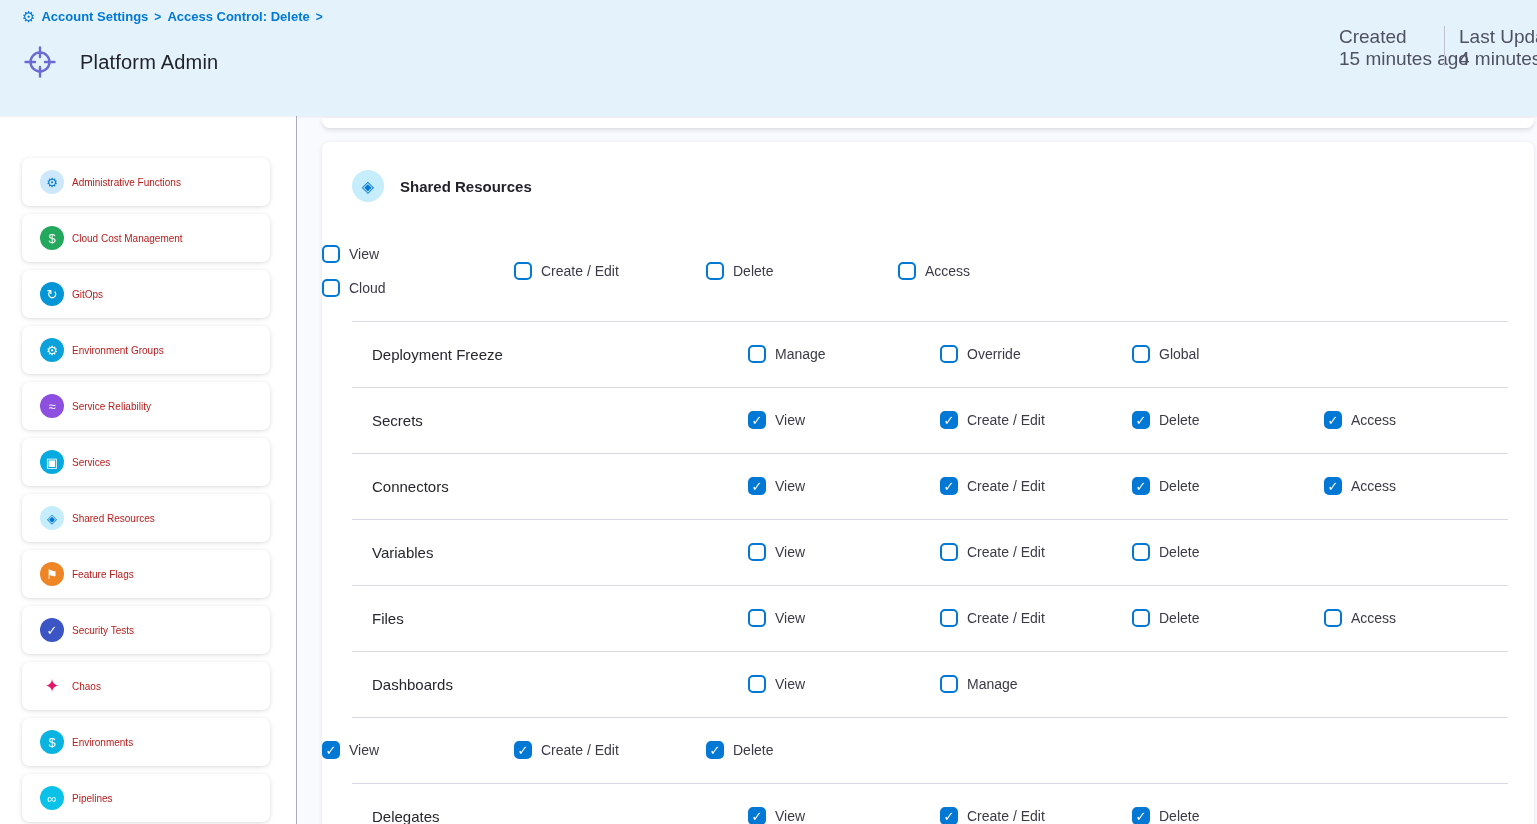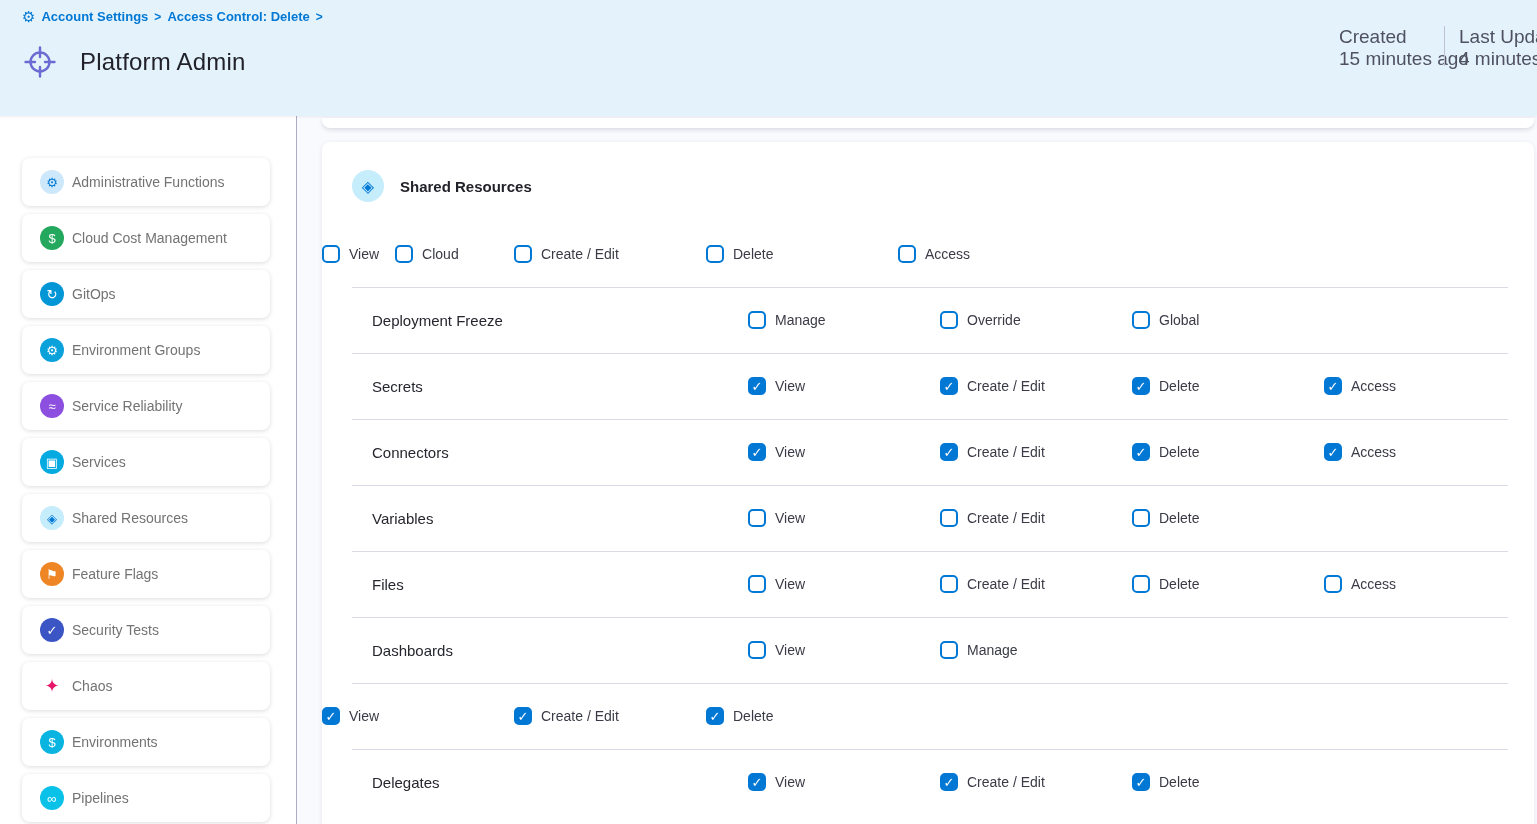--- a/index.html
+++ b/index.html
@@ -8,53 +8,53 @@
 
   
   .top-header { position:relative; width:100%; height:116px; background:#E4F3FB;
     box-shadow:0 1px 2px rgba(40,41,61,.08); z-index:5; }
   .breadcrumb { position:absolute; top:9px; left:22px; display:flex; align-items:center;
     gap:6px; font-size:13px; color:#0278D5; }
   .breadcrumb .bc-gear { font-size:15px; line-height:1; }
   .breadcrumb a { color:#0278D5; text-decoration:none; cursor:pointer; }
   .breadcrumb .bc-sep { color:#0278D5; font-size:12px; }
   .title-row { position:absolute; top:44px; left:22px; display:flex; align-items:center; gap:22px; }
-  .title-row h1 { font-size:24px; font-weight:500; color:#22222A; letter-spacing:.2px; }
+  .title-row h1 { font-size:20px; font-weight:500; color:#22222A; letter-spacing:.2px; }
   .meta { position:absolute; top:26px; left:1339px; display:flex; align-items:flex-start; }
   .meta-col { font-size:19px; color:#4F5162; line-height:22px; white-space:nowrap; }
   .meta-col .meta-label { color:#4F5162; }
   .meta-divider { width:1px; height:40px; background:#BFC0D1; margin:0 14px 0 0; }
   .meta-col.created { width:105px; }
 
   
   .content { position:relative; display:flex; height:708px; }
   .left-edge-line { position:absolute; left:3px; top:0; bottom:0; width:1px; background:#E3E3EC; }
 
   .sidebar { position:relative; width:297px; height:100%; background:#fff;
     border-right:1px solid #ABACBE; padding-top:42px; flex:0 0 auto; overflow:hidden; }
   .side-card { width:248px; height:48px; margin:0 0 8px 22px; background:#fff;
     border-radius:8px; box-shadow:0 1px 4px rgba(96,97,112,.22); display:flex;
     align-items:center; padding-left:18px; gap:8px; cursor:pointer; }
   .side-icon { width:24px; height:24px; border-radius:50%; display:flex; align-items:center;
     justify-content:center; font-size:13px; line-height:1; flex:0 0 auto; }
-  .side-label { font-size:14px; color:#737373; }
+  .side-label { font-size:10px; color:#b91c1c; }
 
   .main { position:relative; flex:1 1 auto; background:#F8FAFE; overflow:hidden; }
   .prev-card-bottom { position:absolute; left:25px; top:2px; width:1212px; height:10px;
     background:#fff; border-radius:0 0 8px 8px; box-shadow:0 2px 4px rgba(40,41,61,.14); }
   .panel { position:absolute; left:25px; top:26px; width:1212px; height:920px;
     background:#fff; border-radius:8px; box-shadow:0 1px 4px rgba(96,97,112,.14); }
   .panel-header { display:flex; align-items:center; gap:16px; padding:28px 30px 20px 30px; }
   .panel-icon { width:32px; height:32px; border-radius:50%; display:flex; align-items:center;
     justify-content:center; font-size:16px; }
   .panel-title { font-size:15px; font-weight:700; color:#22222A; }
 
   .perm-row { display:flex; align-items:center; padding:23px 0 24px 0; }
   .perm-label { margin-left:50px; width:376px; font-size:15px; color:#26272E; flex:0 0 auto; }
-  .perm-col { width:192px; display:flex; gap:16px; flex:0 0 auto; }
+  .perm-col { width:192px; display:flex; flex-direction:column; gap:16px; flex:0 0 auto; }
   .row-sep { height:1px; background:#D9DAE5; margin:0 26px 0 30px; }
 
   .cb { display:flex; align-items:center; gap:9px; cursor:pointer; height:18px; }
   .cb-box { width:18px; height:18px; border:2px solid #0278D5; border-radius:5px;
     background:#fff; display:flex; align-items:center; justify-content:center; flex:0 0 auto; }
   .cb-box.checked { background:#0278D5; }
   .cb-box.checked::after { content:"✓"; color:#fff; font-size:13px; font-weight:bold; line-height:1; }
   .cb-label { font-size:14px; color:#3A3B46; }
 </style>
 </head>

